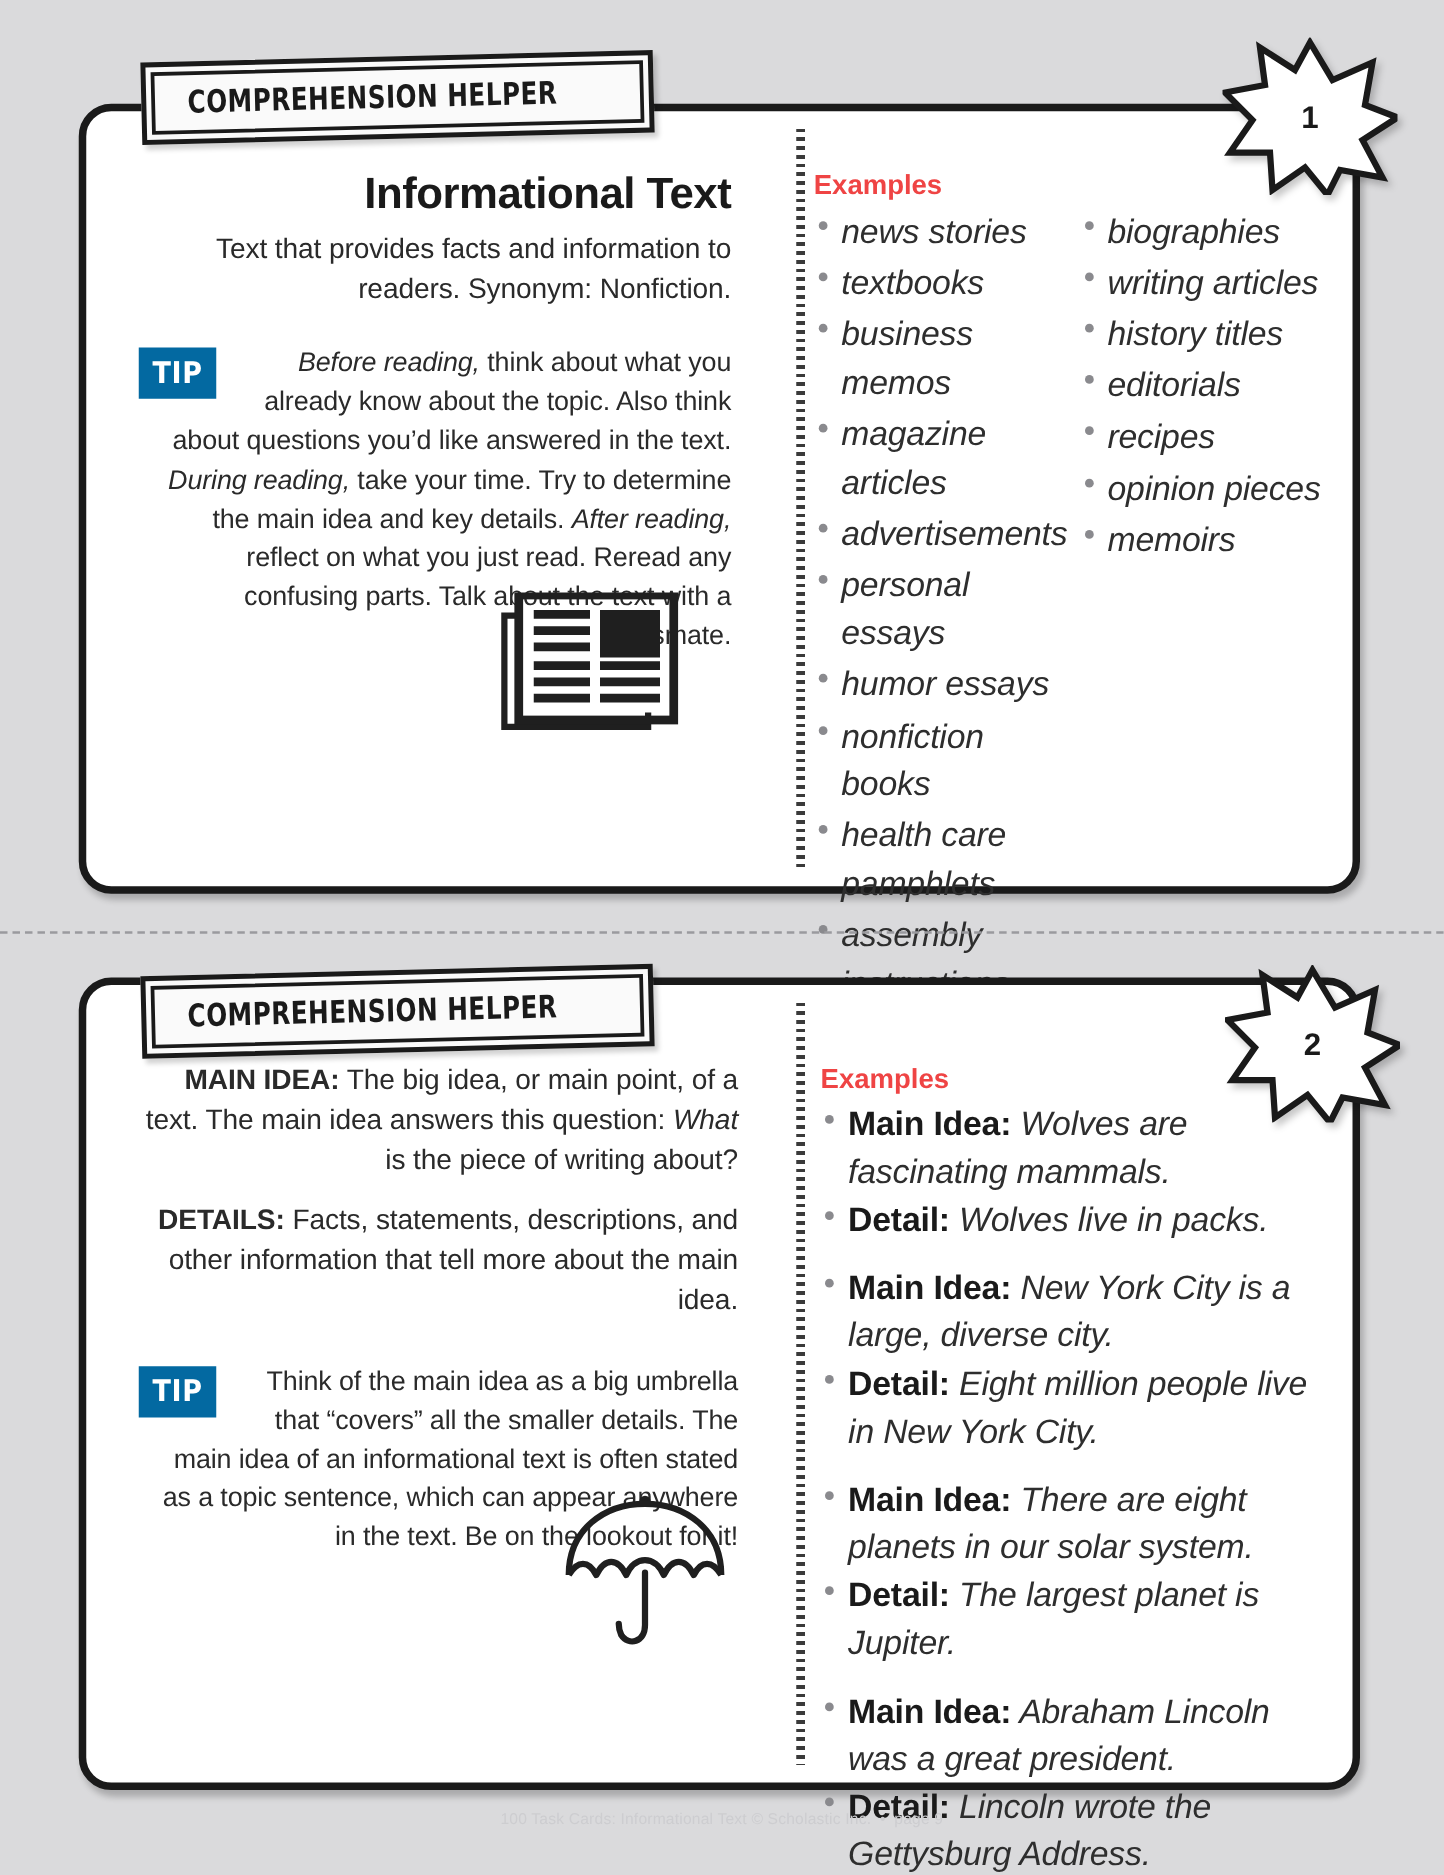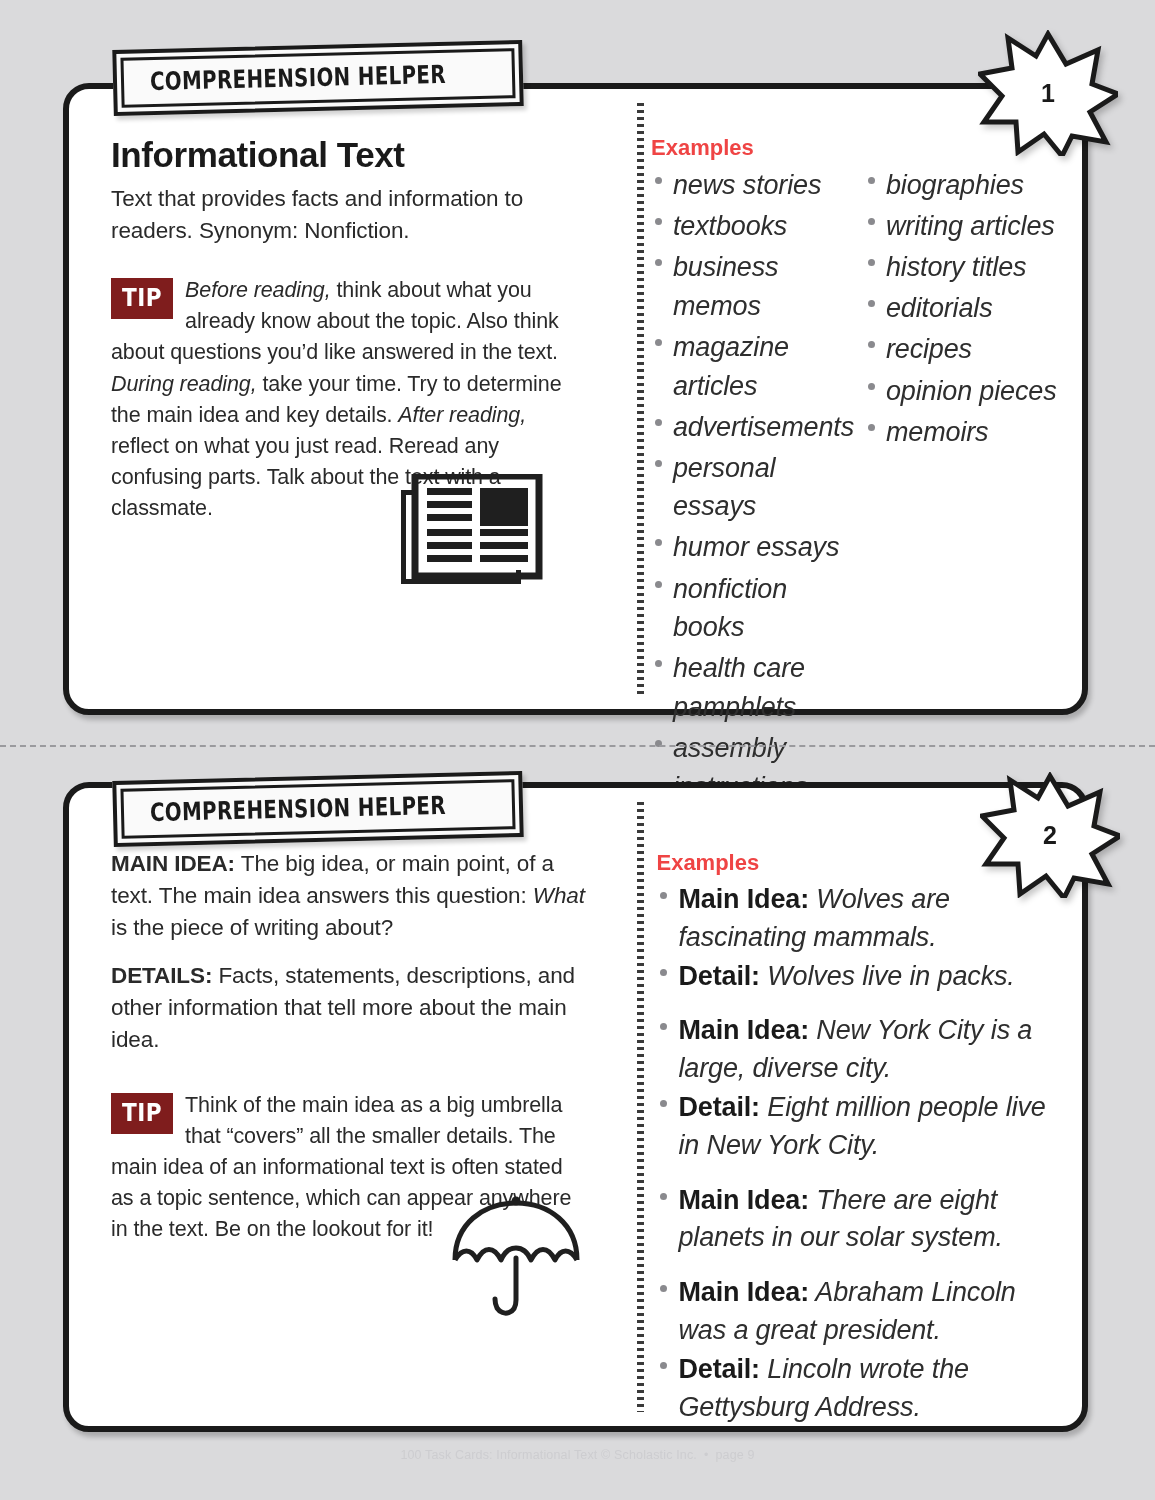--- a/index.html
+++ b/index.html
@@ -59,20 +59,21 @@
       #3a3a3a 0px, #3a3a3a 3px,
       rgba(0,0,0,0) 3px, rgba(0,0,0,0) 7px
     );
   }
 
   
   .col-left {
     width: 568px;
     padding: 46px 40px 20px 42px;
     position: relative;
+    text-align: right;
   }
   .col-right {
     width: 457px;
     padding: 46px 24px 20px 26px;
     position: relative;
   }
 
   
   .banner {
     position: absolute;
@@ -143,21 +144,21 @@
   .tip-wrap {
     position: relative;
     margin-top: 28px;
     font-size: 21.5px;
     line-height: 1.45;
     color: #2a2a2a;
     letter-spacing: -0.1px;
   }
   .tip-badge {
     float: left;
-    background: #7f1d1d;
+    background: #0369a1;
     color: #ffffff;
     font-family: "DejaVu Sans Condensed", "Liberation Sans Narrow", "Liberation Sans", sans-serif;
     font-weight: bold;
     font-size: 24px;
     line-height: 1;
     padding: 8px 11px 9px 11px;
     margin: 3px 12px 2px 0;
     letter-spacing: 0.5px;
   }
   .tip-wrap em { font-style: italic; }
@@ -352,20 +353,21 @@
       </div>
 
       <div class="col-right" style="padding-top:62px">
         <div class="ex-head">Examples</div>
         <ul class="ex-list ex-pairs">
             <li><b>Main Idea:</b> Wolves are fascinating mammals.</li>
             <li><b>Detail:</b> Wolves live in packs.</li>
             <li class="grp"><b>Main Idea:</b> New York City is a large, diverse city.</li>
             <li><b>Detail:</b> Eight million people live in New York City.</li>
             <li class="grp"><b>Main Idea:</b> There are eight planets in our solar system.</li>
+            <li><b>Detail:</b> The largest planet is Jupiter.</li>
             <li class="grp"><b>Main Idea:</b> Abraham Lincoln was a great president.</li>
             <li><b>Detail:</b> Lincoln wrote the Gettysburg Address.</li>
           </ul>
       </div>
     </div>
   </div>
 
   <div class="banner" id="banner-2">
     <div class="banner-inner">
       <span class="banner-text">COMPREHENSION HELPER</span>

